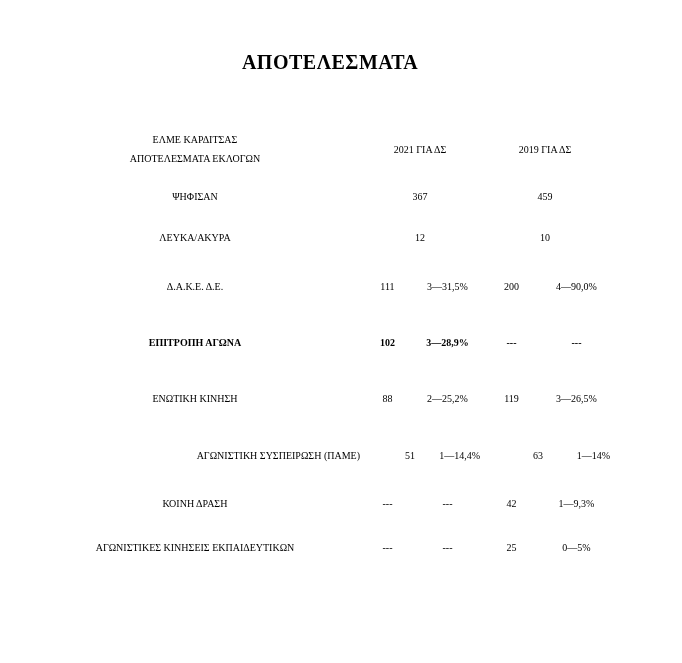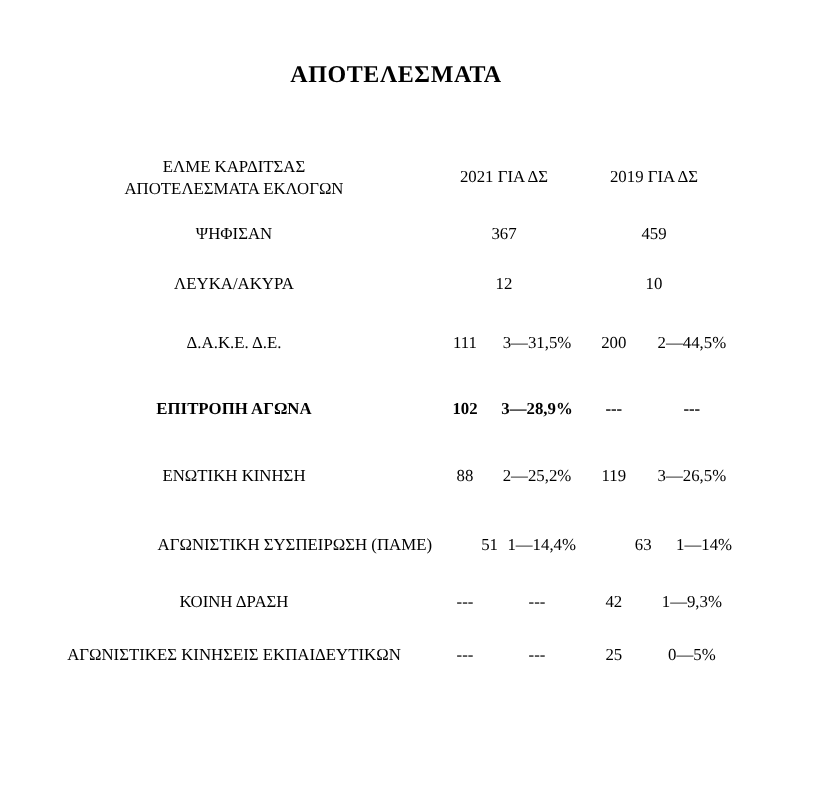--- a/index.html
+++ b/index.html
@@ -28,21 +28,21 @@
     letter-spacing: 0.5px;
     line-height: 26px;
   }
   table.results {
     position: absolute;
     left: 30px;
     top: 123px;
     width: 580px;
     border-collapse: collapse;
     table-layout: fixed;
-    font-size: 14px;
+    font-size: 10px;
     color: #000000;
   }
   table.results td {
     padding: 0;
     vertical-align: middle;
     text-align: center;
     white-space: nowrap;
     overflow: visible;
   }
   td.c-label {
@@ -101,21 +101,21 @@
       <td colspan="2">12</td>
       <td colspan="2">10</td>
     </tr>
 
 
     <tr class="r5">
       <td class="c-label">Δ.Α.Κ.Ε. Δ.Ε.</td>
       <td>111</td>
       <td>3—31,5%</td>
       <td>200</td>
-      <td>2—44,5%</td>
+      <td>4—90,0%</td>
     </tr>
 
     <tr class="r6">
       <td class="c-label">ΕΠΙΤΡΟΠΗ ΑΓΩΝΑ</td>
       <td>102</td>
       <td>3—28,9%</td>
       <td>---</td>
       <td>---</td>
     </tr>
 

